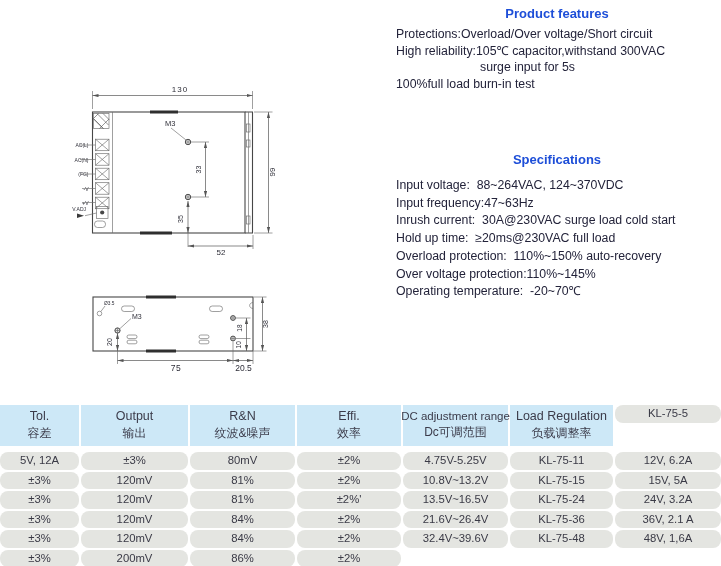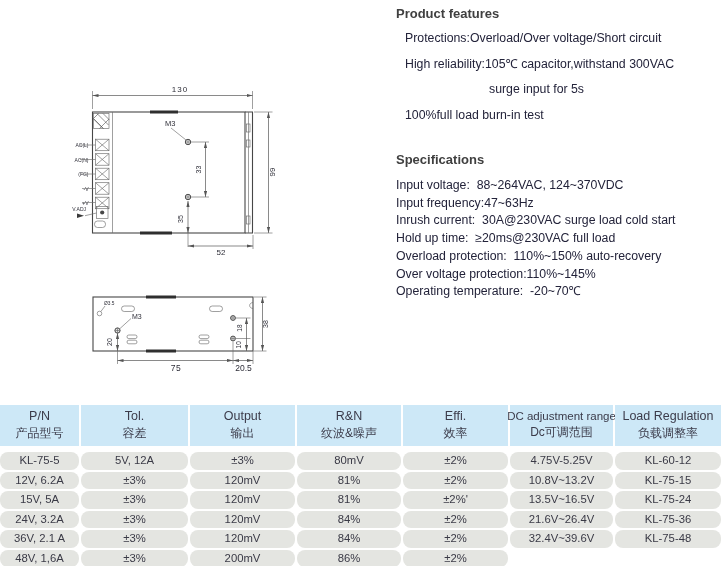--- a/index.html
+++ b/index.html
@@ -6,22 +6,22 @@
   .page{position:relative;width:721px;height:566px;background:#ffffff;overflow:hidden;
         font-family:"Liberation Sans",sans-serif;color:#23233a;}
   svg{position:absolute;overflow:visible;}
   svg text{font-family:"Liberation Sans","DejaVu Sans",sans-serif;fill:#2e2e38;}
   .ln{stroke:#474747;stroke-width:1.1;fill:none;}
   .tn{stroke:#6c6c6c;stroke-width:0.65;fill:none;}
   .dim{stroke:#585858;stroke-width:0.7;fill:none;}
   .thick{stroke:#2f2f2f;stroke-width:3;fill:none;}
 
   .right-col{position:absolute;left:396px;top:6px;width:322px;}
-  .section-title{color:#404040;font-size:13px;font-weight:600;margin:0 0 5px 0;}
-  .fl{margin:9px;font-size:12.3px;line-height:16.6px;white-space:pre-wrap;}
+  .section-title{color:#1d4ed8;font-size:13px;font-weight:600;margin:0 0 5px 0;text-align:center;}
+  .fl{margin:0;font-size:12.3px;line-height:16.6px;white-space:pre-wrap;}
   .fl.indent{padding-left:84px;}
   .specs-block{position:absolute;left:0;top:146px;width:322px;}
   .specs-block .section-title{margin-bottom:10px;}
   .sl{margin:0;font-size:12.3px;line-height:17.7px;white-space:pre-wrap;}
 
   .spec-table{position:absolute;left:0;top:405px;width:721px;display:grid;
               grid-template-columns:79px 107px 105px 104px 105px 103px 106px;
               column-gap:2px;row-gap:2px;}
   .th{background:#cde8f7;height:45px;box-sizing:border-box;border-bottom:4px solid #ffffff;
       display:flex;flex-direction:column;align-items:center;justify-content:center;gap:2px;
@@ -198,24 +198,20 @@
       <p class="sl">Input frequency:47~63Hz</p>
       <p class="sl">Inrush current:  30A@230VAC surge load cold start</p>
       <p class="sl">Hold up time:  ≥20ms@230VAC full load</p>
       <p class="sl">Overload protection:  110%~150% auto-recovery</p>
       <p class="sl">Over voltage protection:110%~145%</p>
       <p class="sl">Operating temperature:  -20~70℃</p>
     </div>
   </div>
 
   <div class="spec-table">
-    <div class="th c0">
-        <div class="hen">P/N</div>
-        <div class="hzh">产品型号</div>
-      </div>
     <div class="th c2">
         <div class="hen">Tol.</div>
         <div class="hzh">容差</div>
       </div>
     <div class="th c1">
         <div class="hen">Output</div>
         <div class="hzh">输出</div>
       </div>
     <div class="th c3">
         <div class="hen">R&amp;N</div>
@@ -233,21 +229,21 @@
         <div class="hen">Load Regulation</div>
         <div class="hzh">负载调整率</div>
       </div>
 
     <div class="td">KL-75-5</div>
       <div class="td">5V, 12A</div>
       <div class="td">±3%</div>
       <div class="td">80mV</div>
       <div class="td">±2%</div>
       <div class="td">4.75V-5.25V</div>
-    <div class="td">KL-60-12</div>
+    <div class="td">KL-75-11</div>
       <div class="td">12V, 6.2A</div>
       <div class="td">±3%</div>
       <div class="td">120mV</div>
       <div class="td">81%</div>
       <div class="td">±2%</div>
       <div class="td">10.8V~13.2V</div>
     <div class="td">KL-75-15</div>
       <div class="td">15V, 5A</div>
       <div class="td">±3%</div>
       <div class="td">120mV</div>

